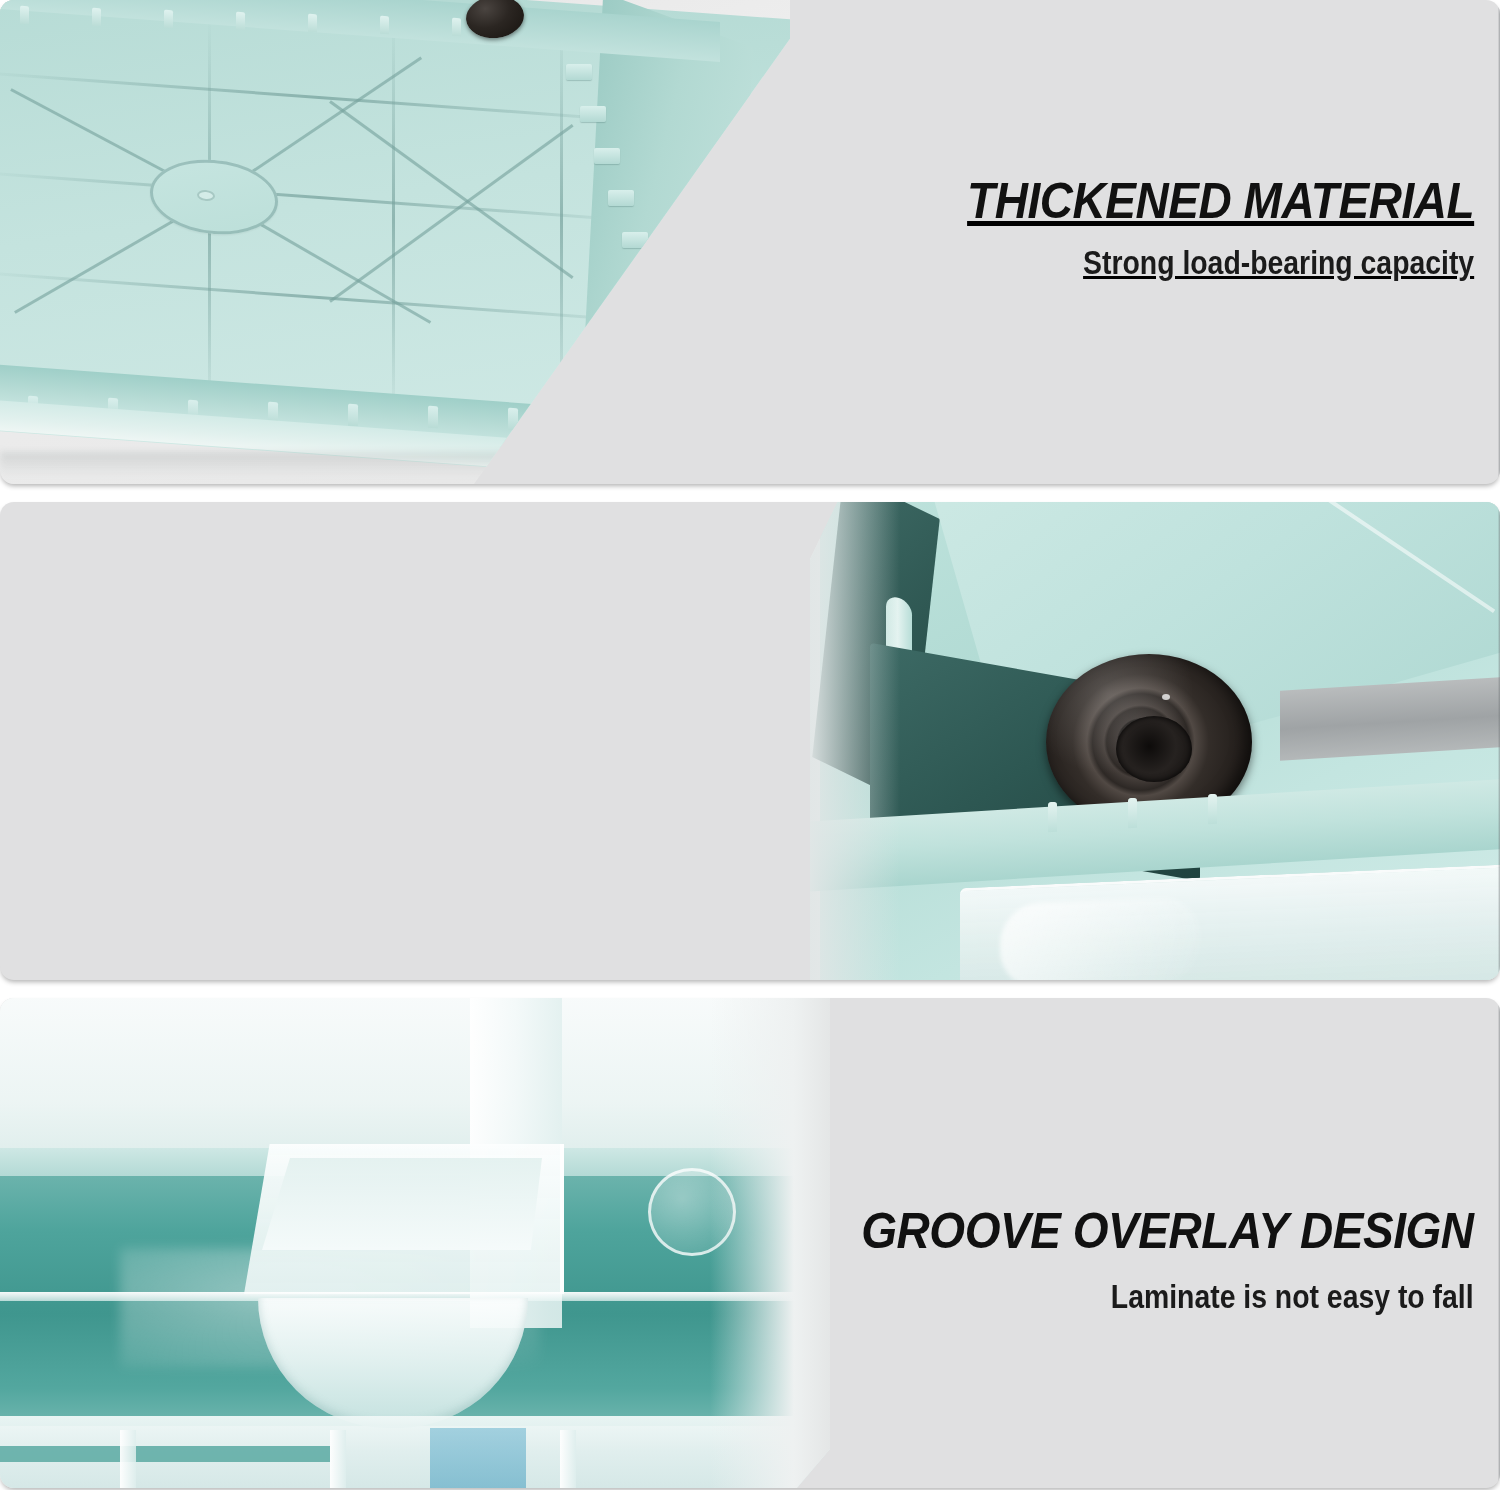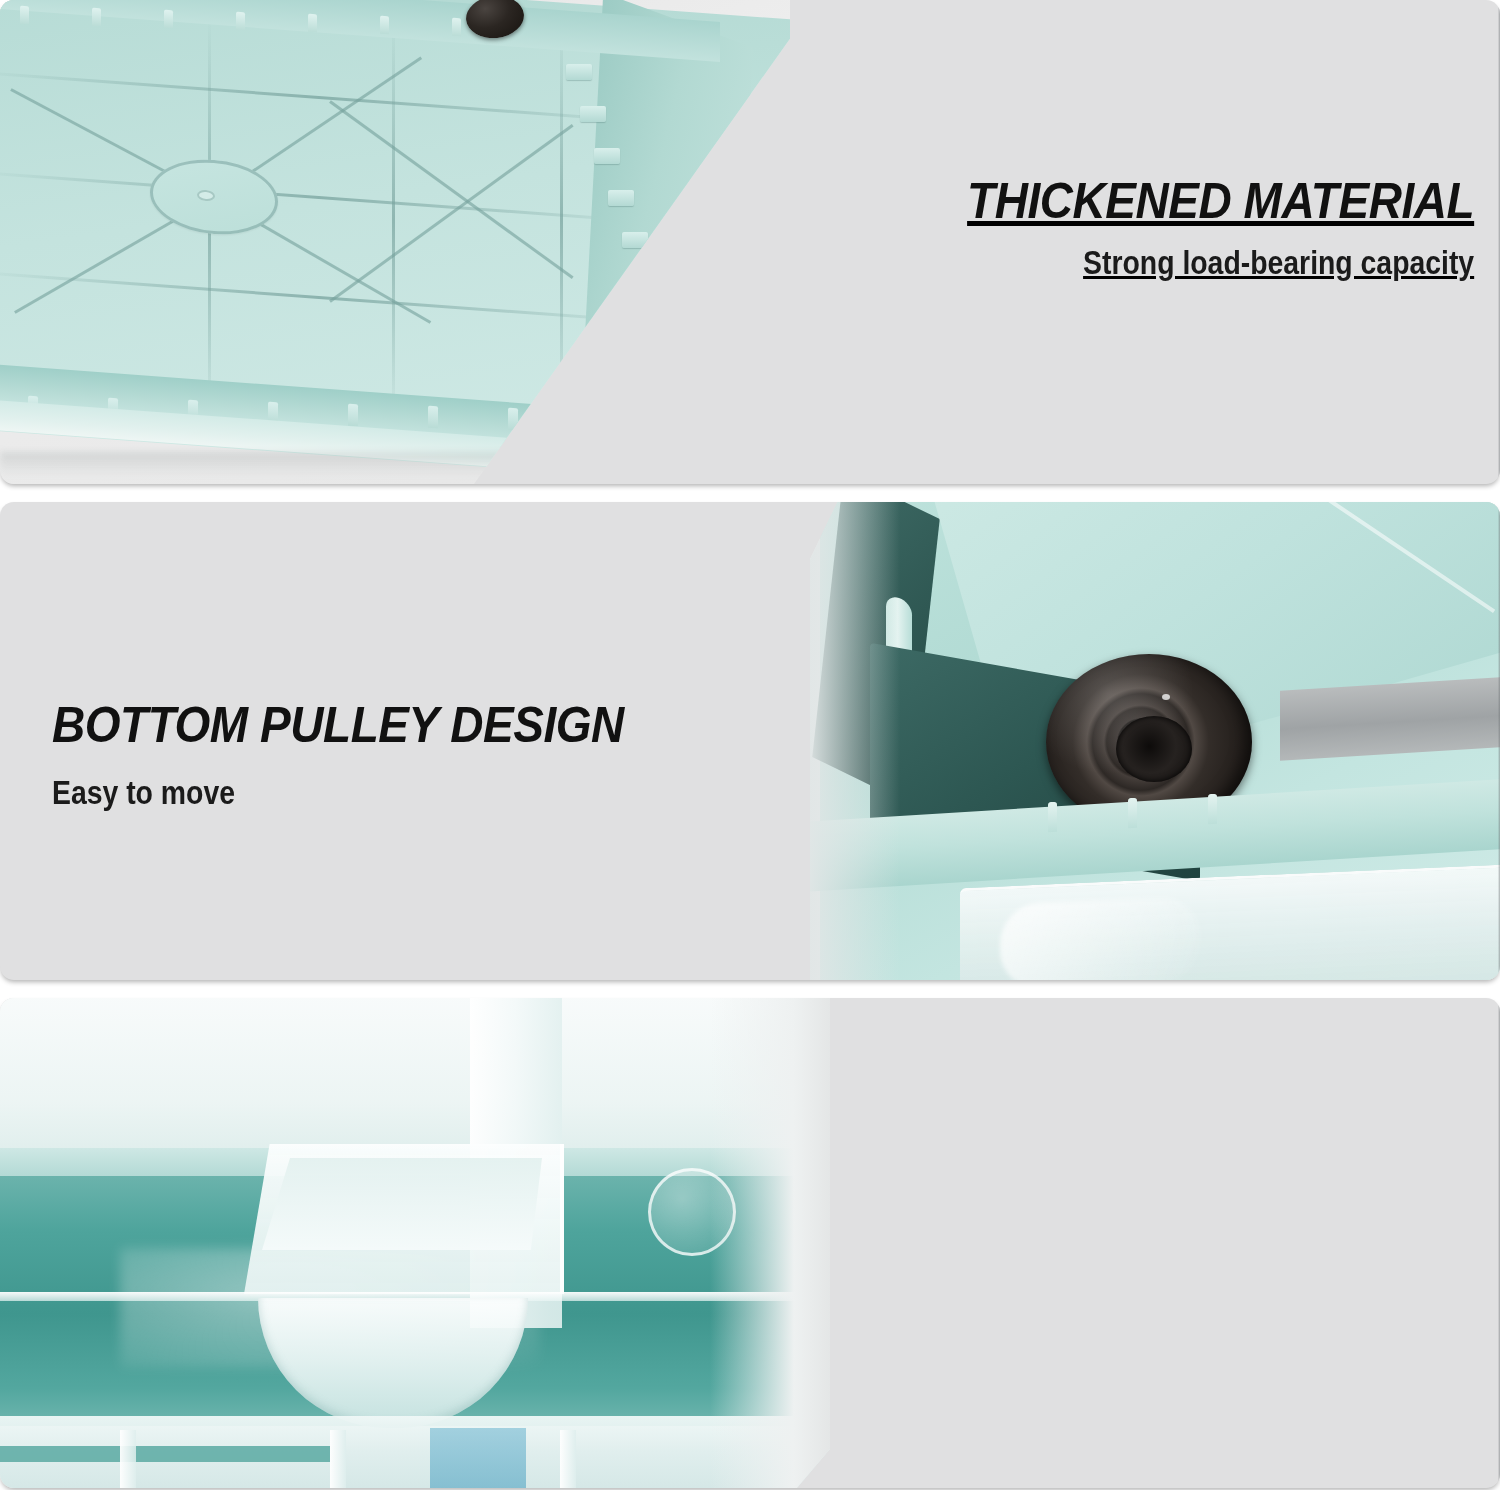--- a/index.html
+++ b/index.html
@@ -491,24 +491,20 @@
     </div>
 
     <div class="textblock tb1">
       <div class="headline">THICKENED MATERIAL</div>
       <div class="subline">Strong load-bearing capacity</div>
     </div>
   </section>
 
   <section class="panel panel-2">
 
-    <div class="textblock tb2">
-      <div class="headline">BOTTOM PULLEY DESIGN</div>
-      <div class="subline">Easy to move</div>
-    </div>
 
     <div class="p2-photo">
       <div class="p2-bg"></div>
       <div class="p2-body"></div>
       <div class="p2-slot"></div>
       <div class="p2-post"></div>
       <div class="p2-lid"></div>
       <div class="p2-crease"></div>
       <div class="p2-recess"></div>
 
@@ -545,15 +541,19 @@
       <div class="p3-circle"></div>
       <div class="p3-lower"></div>
       <div class="p3-lower-teal"></div>
       <div class="p3-lower-blue"></div>
       <div class="p3-lower-post" style="left:120px;"></div>
       <div class="p3-lower-post" style="left:330px;"></div>
       <div class="p3-lower-post" style="left:560px;"></div>
       <div class="p3-edgefade"></div>
     </div>
 
+    <div class="textblock tb3">
+      <div class="headline">GROOVE OVERLAY DESIGN</div>
+      <div class="subline">Laminate is not easy to fall</div>
+    </div>
   </section>
 
 </div>
 
 </body></html>

